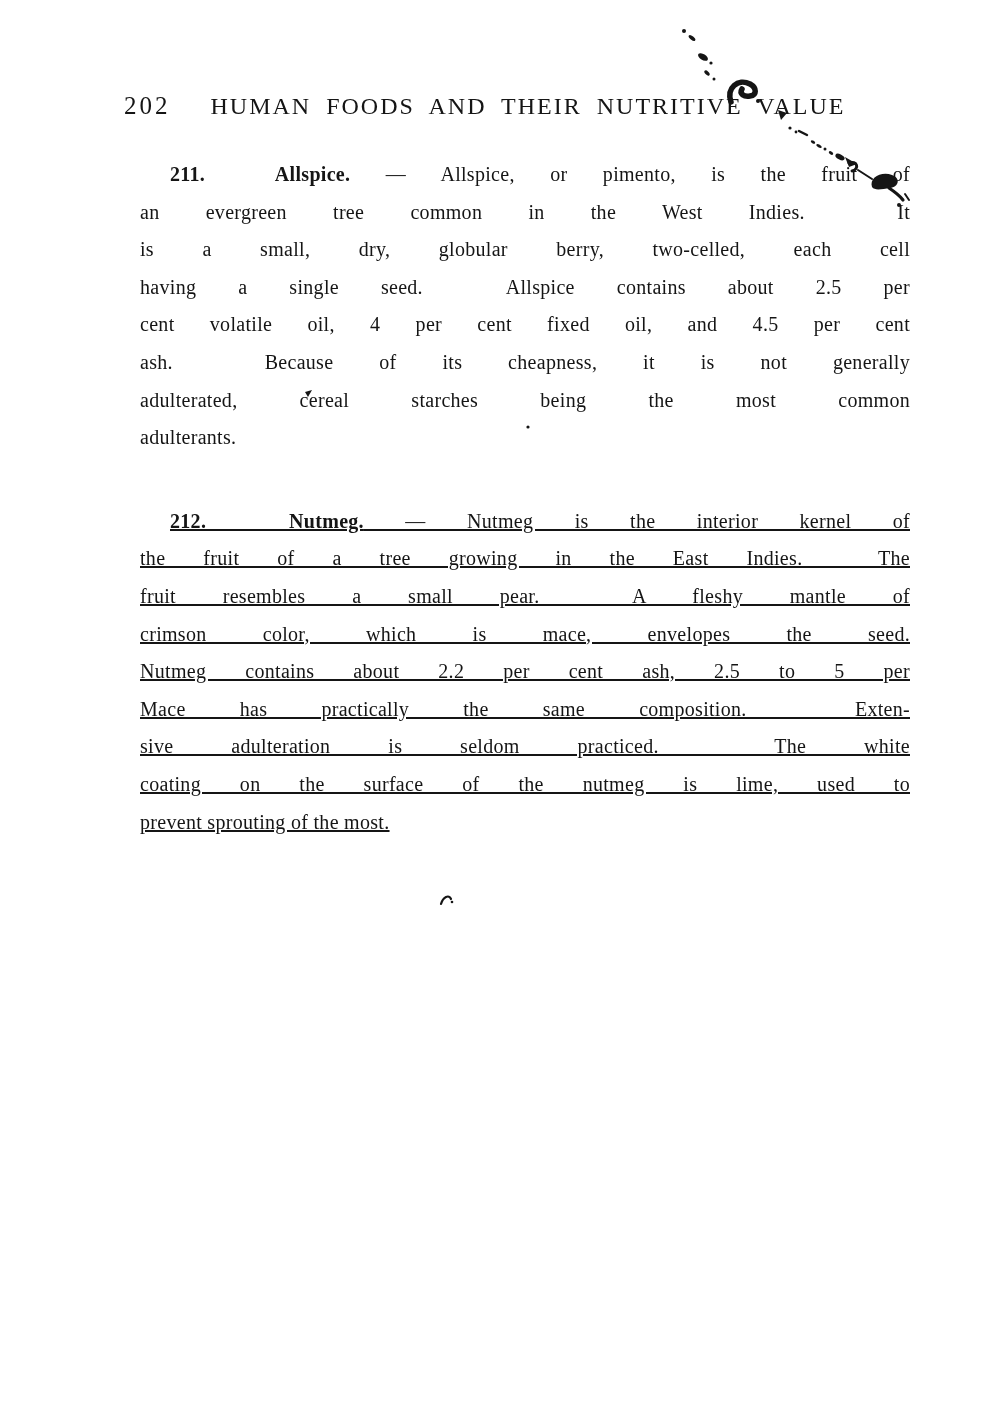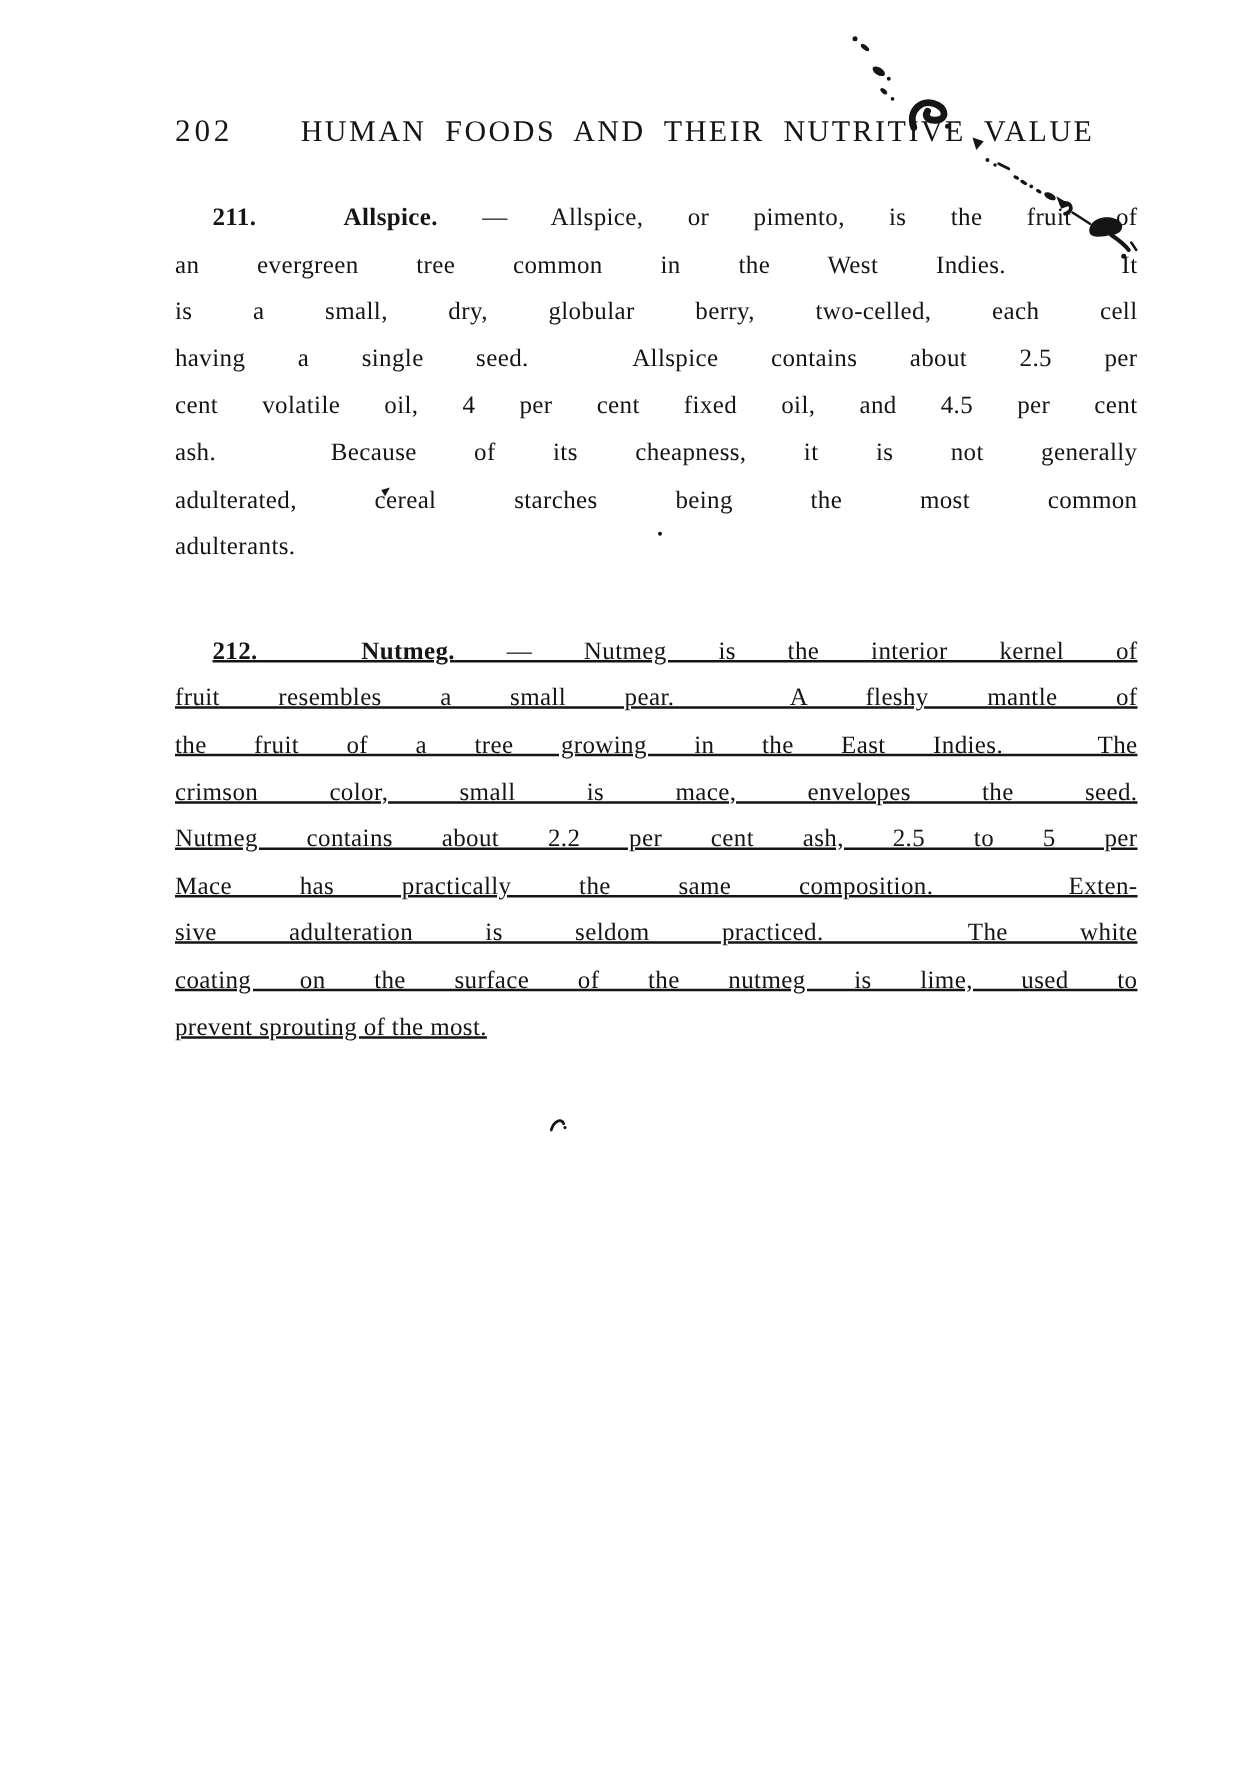--- a/index.html
+++ b/index.html
@@ -8,37 +8,36 @@
     width: 1000px;
     height: 1427px;
     background: #ffffff;
     font-family: "Liberation Serif", "DejaVu Serif", serif;
     color: #151515;
     overflow: hidden;
   }
   .header {
     position: absolute;
     top: 92px;
-    left: 140px;
+    left: 124px;
     width: 780px;
     display: flex;
     align-items: center;
     font-size: 24px;
     letter-spacing: 1.5px;
     white-space: nowrap;
   }
   .pagenum {
     font-size: 25px;
     letter-spacing: 3px;
     margin-right: 40px;
   }
   .title {
     word-spacing: 7px;
     letter-spacing: 2px;
-    margin-left: 14px;
   }
   .textblock {
     position: absolute;
     left: 140px;
     top: 156px;
     width: 770px;
     font-size: 20px;
     letter-spacing: 0.3px;
   }
   .paragraph + .paragraph { margin-top: 46px; text-decoration: underline; }
@@ -74,23 +73,23 @@
         <div class="line"><span>an evergreen tree common in the West Indies.  It</span></div>
         <div class="line"><span>is a small, dry, globular berry, two-celled, each cell</span></div>
         <div class="line"><span>having a single seed.  Allspice contains about 2.5 per</span></div>
         <div class="line"><span>cent volatile oil, 4 per cent fixed oil, and 4.5 per cent</span></div>
         <div class="line"><span>ash.  Because of its cheapness, it is not generally</span></div>
         <div class="line"><span>adulterated, cereal starches being the most common</span></div>
         <div class="line last"><span>adulterants.</span></div>
       </div>
       <div class="paragraph">
         <div class="line first"><span class="bold">212.  Nutmeg.</span><span> — Nutmeg is the interior kernel of</span></div>
+        <div class="line"><span>the fruit of a tree growing in the East Indies.  The</span></div>
         <div class="line"><span>fruit resembles a small pear.  A fleshy mantle of</span></div>
-        <div class="line"><span>the fruit of a tree growing in the East Indies.  The</span></div>
-        <div class="line"><span>crimson color, small is mace, envelopes the seed.</span></div>
+        <div class="line"><span>crimson color, which is mace, envelopes the seed.</span></div>
         <div class="line"><span>Nutmeg contains about 2.2 per cent ash, 2.5 to 5 per</span></div>
         <div class="line"><span>Mace has practically the same composition.  Exten-</span></div>
         <div class="line"><span>sive adulteration is seldom practiced.  The white</span></div>
         <div class="line"><span>coating on the surface of the nutmeg is lime, used to</span></div>
         <div class="line last"><span>prevent sprouting of the most.</span></div>
       </div>
     </div>
 
   <svg class="artifacts" width="1000" height="1427" viewBox="0 0 1000 1427">
     <g fill="#151515" stroke="none">

